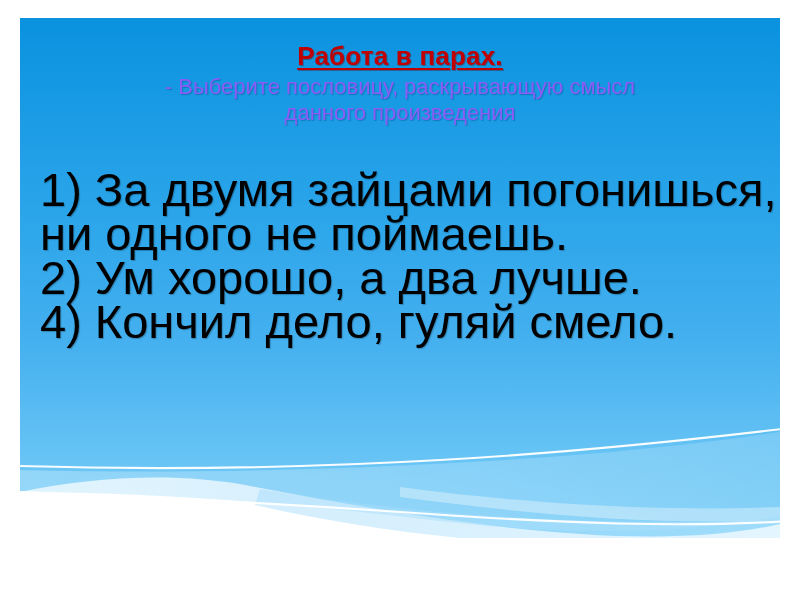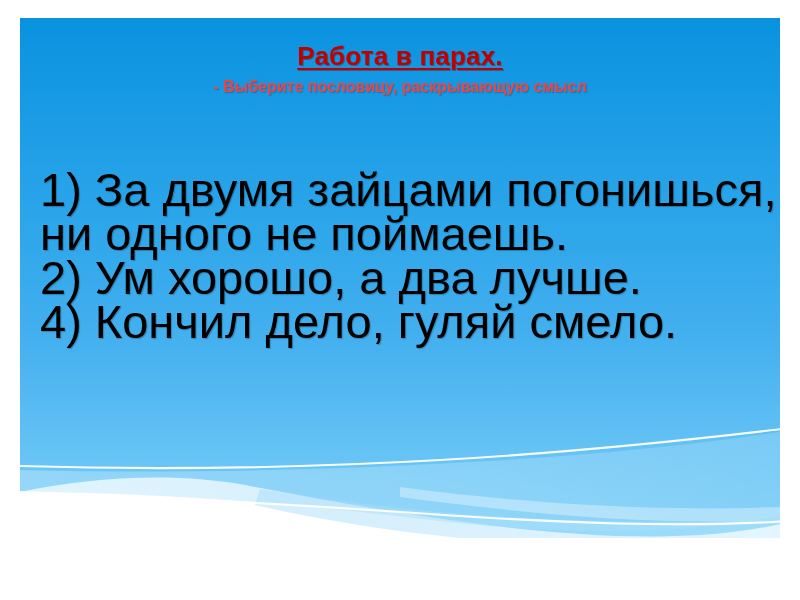--- a/index.html
+++ b/index.html
@@ -57,23 +57,23 @@
     line-height: 32px;
     letter-spacing: 0.2px;
     text-decoration: underline;
     text-underline-offset: 3px;
     text-decoration-thickness: 2px;
     margin: 0 0 2px 0;
     text-shadow: 1px 1px 0 rgba(90,0,0,0.35);
   }
 
   .slide-subtitle {
-    color: #ef4444;
-    font-weight: bold;
-    font-size: 16px;
+    color: #8b5cf6;
+    font-weight: normal;
+    font-size: 22px;
     line-height: 26px;
     margin: 0;
     padding: 0 40px;
     text-shadow: 1px 1px 1px rgba(0,60,110,0.35);
   }
 
   .body-block {
     position: absolute;
     left: 40px;
     top: 168px;
@@ -143,20 +143,21 @@
       <path d="M400,487 C520,503 650,512 780,507
                L780,520 C650,526 520,513 400,497 Z" fill="#ffffff" opacity="0.35"></path>
     </g>
   </svg>
 
   <div id="content">
 
     <div class="heading-block">
       <div class="slide-title">Работа в парах.</div>
       <div class="slide-subtitle">- Выберите пословицу, раскрывающую смысл</div>
+      <div class="slide-subtitle">данного произведения</div>
     </div>
 
     <div class="body-block">
       <div class="pslogan">1) За двумя зайцами погонишься,</div>
       <div class="pslogan">ни одного не поймаешь.</div>
       <div class="pslogan">2) Ум хорошо, а два лучше.</div>
       <div class="pslogan">4) Кончил дело, гуляй смело.</div>
     </div>
 
   </div>

